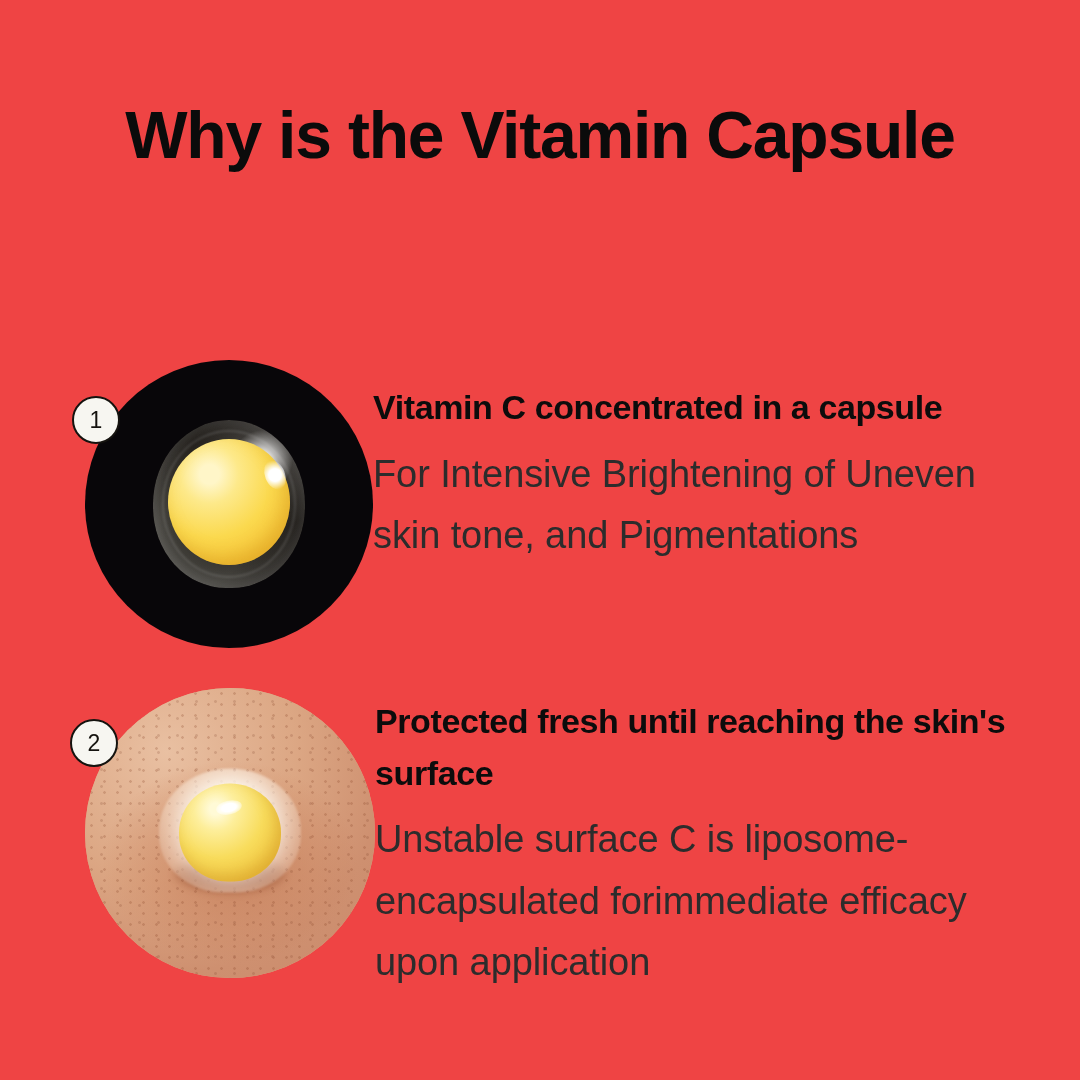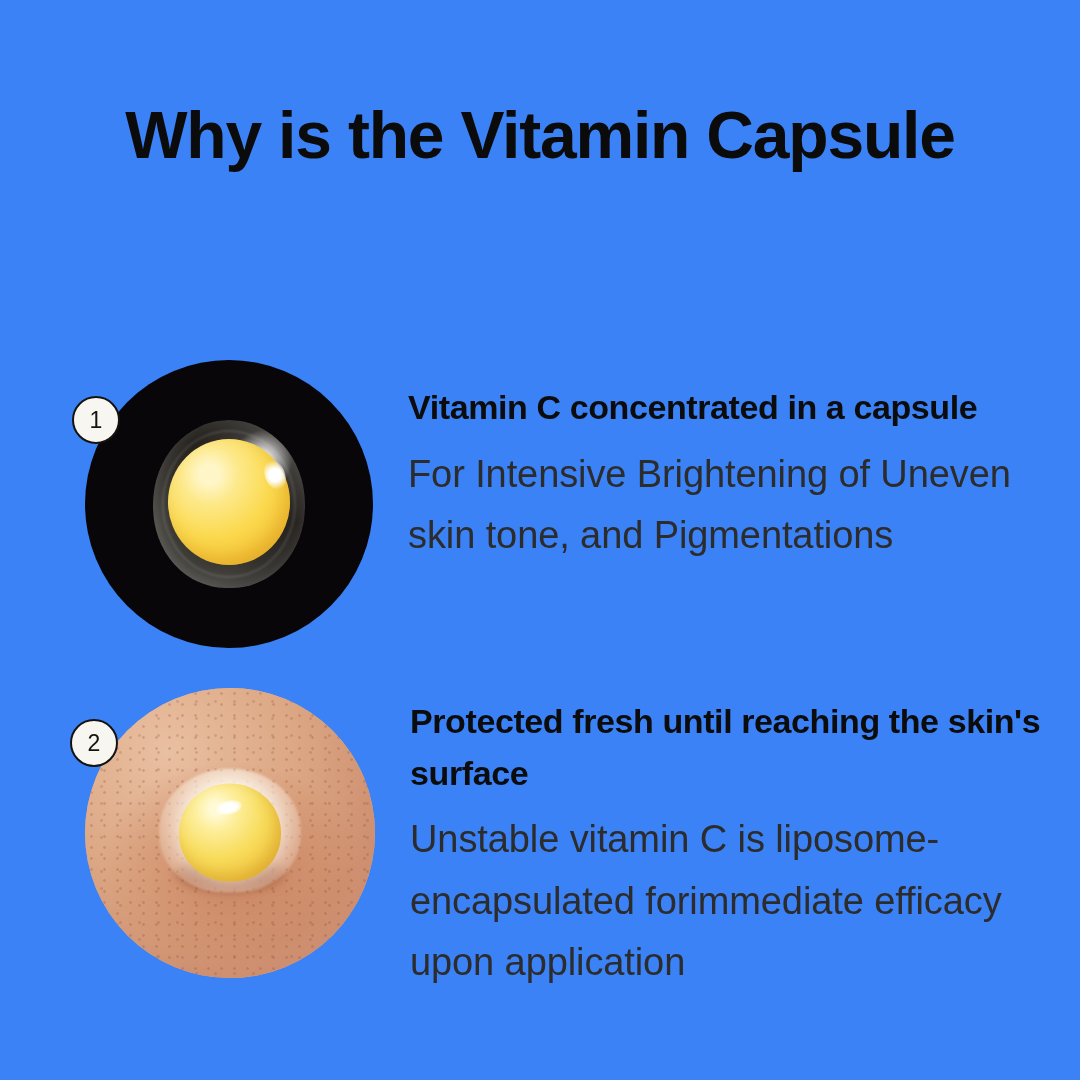--- a/index.html
+++ b/index.html
@@ -7,21 +7,21 @@
   html, body {
     width:1080px; height:1080px;
     background:#F4F4EF;
     font-family:"Liberation Sans", sans-serif;
     -webkit-font-smoothing:antialiased;
   }
 
   .page {
     position:relative;
     width:1080px; height:1080px;
-    background:#3b82f6;
+    background:#ef4444;
     overflow:hidden;
   }
 
   
   .headline {
     position:absolute;
     left:0; top:92px;
     width:1080px;
     padding:0 64px;
     text-align:center;
@@ -168,21 +168,20 @@
     font-weight:400;
     line-height:1;
     z-index:3;
   }
   .badge-1 { left:72px; top:396px; }
   .badge-2 { left:70px; top:719px; }
 
   
   .copy {
     flex:1 1 auto;
-    margin-left:35px;
     padding-right:38px;
     padding-top:22px;
   }
   .feature-2 .copy { padding-top:8px; }
 
   .feature-title {
     color:#0C0C0C;
     font-size:34px;
     font-weight:700;
     line-height:1.52;
@@ -231,18 +230,18 @@
         <div class="drop-2">
           <div class="drop-2-shadow"></div>
           <div class="drop-2-halo"></div>
           <div class="yolk-2"></div>
           <div class="spec-2"></div>
         </div>
       </div>
     </div>
     <div class="copy">
       <div class="feature-title">Protected fresh until reaching the skin's surface</div>
-      <div class="feature-body">Unstable vitamin C is liposome-encapsulated forimmediate efficacy upon application</div>
+      <div class="feature-body">Unstable surface C is liposome-encapsulated forimmediate efficacy upon application</div>
     </div>
   </section>
   <div class="badge badge-2">2</div>
 
 </div>
 
 </body></html>

